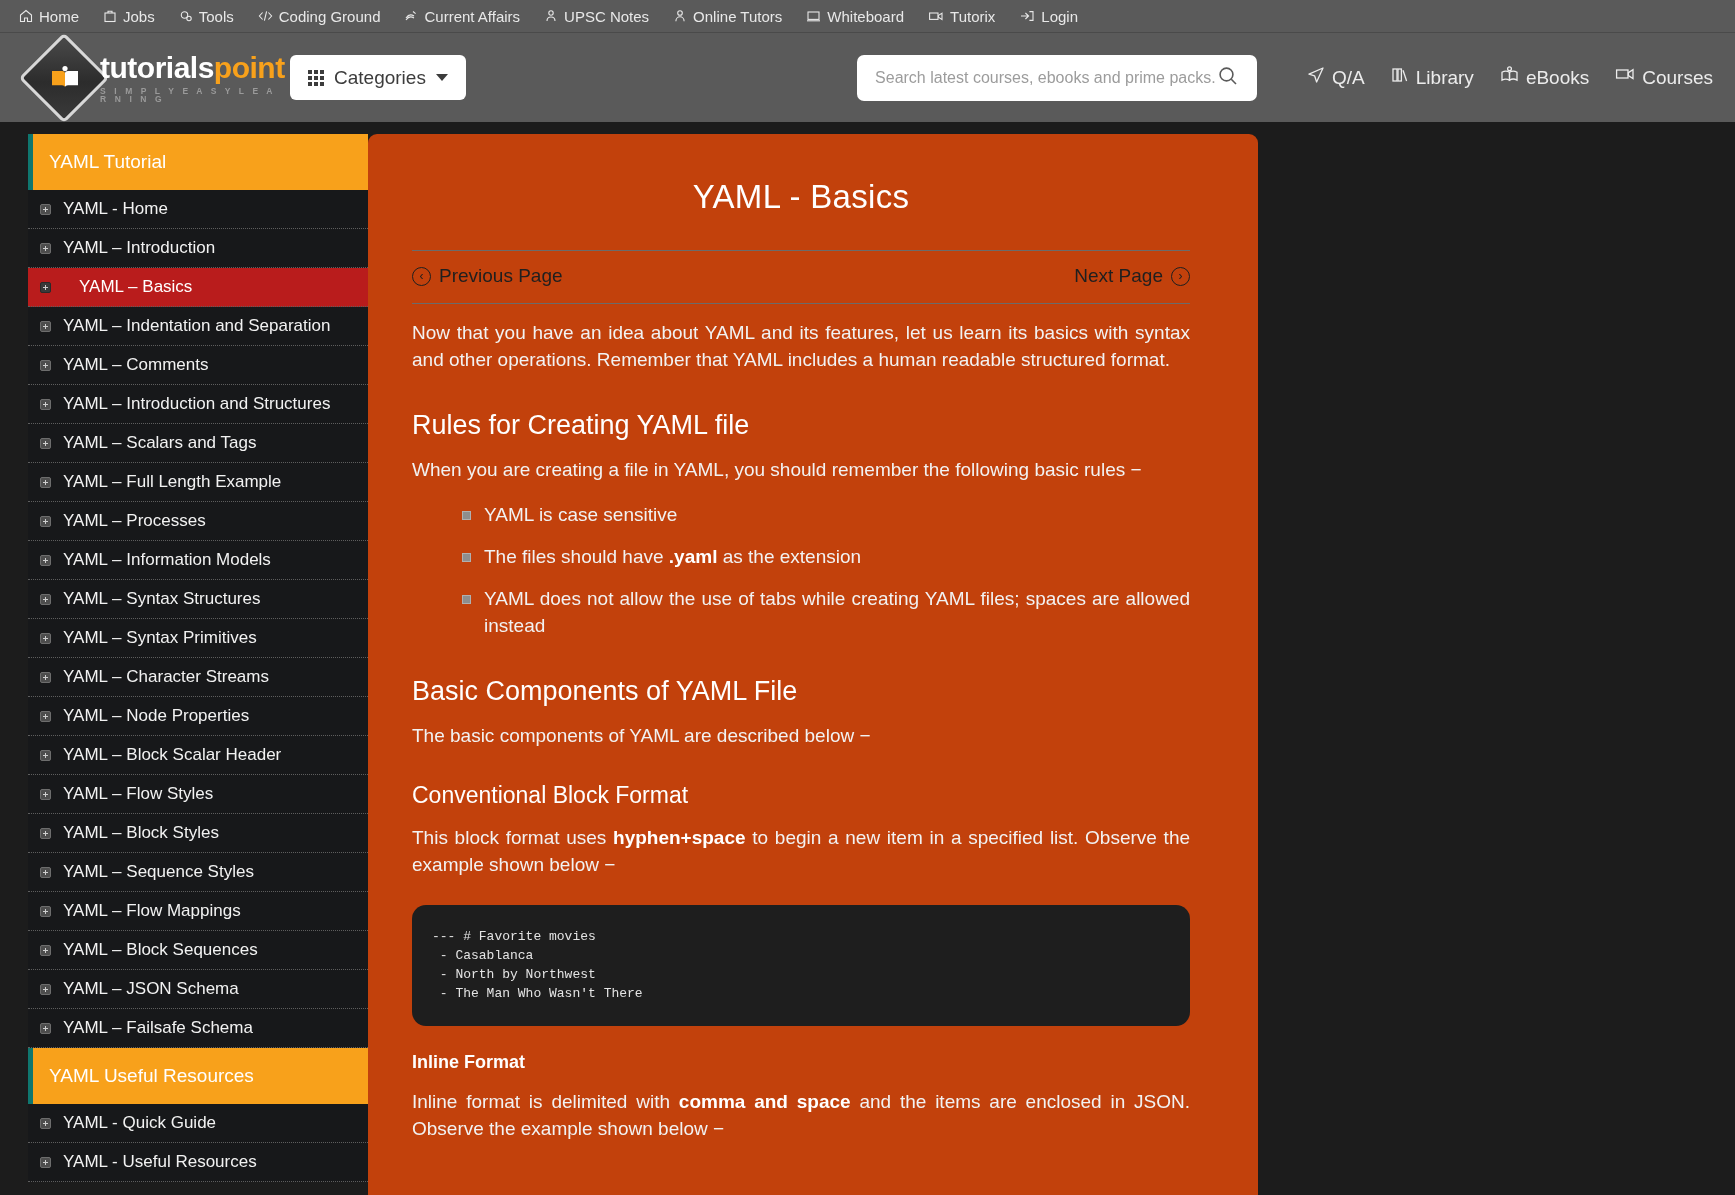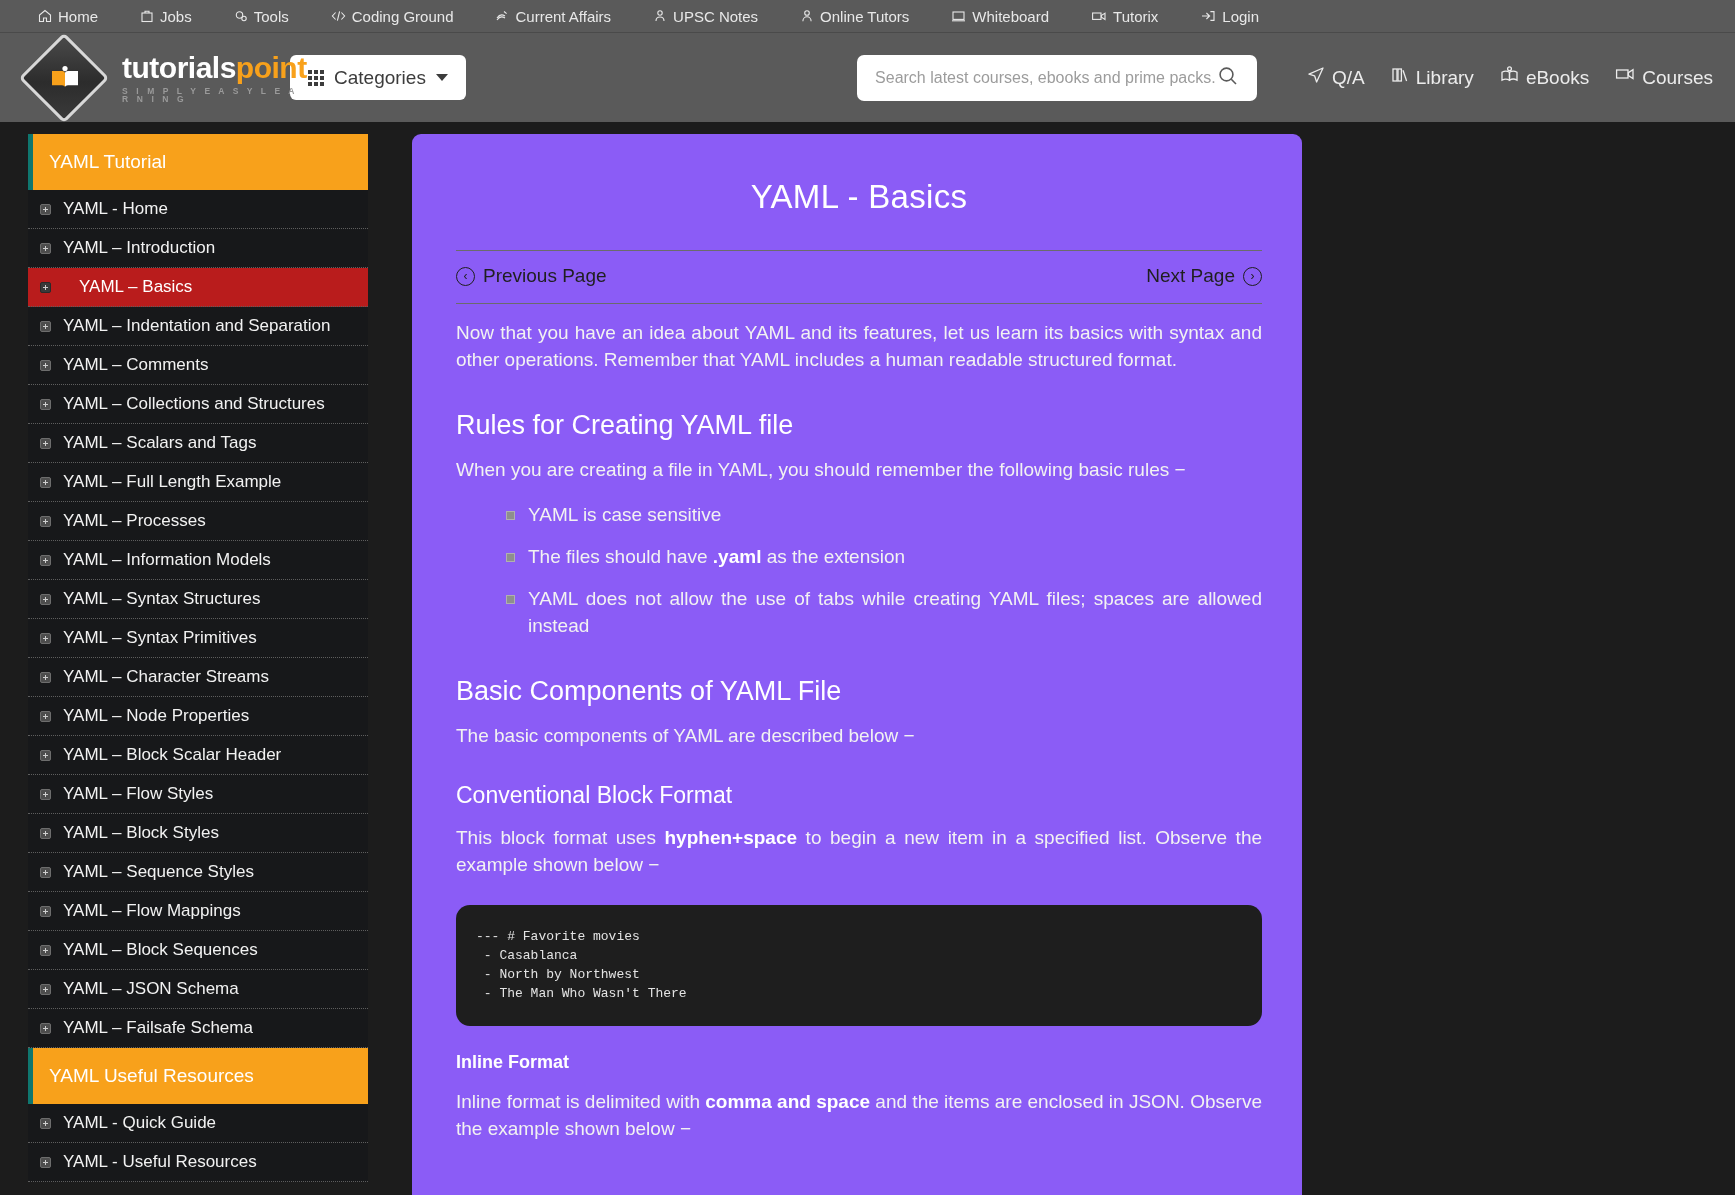--- a/index.html
+++ b/index.html
@@ -11,22 +11,22 @@
     font-family: "Liberation Sans", sans-serif;
     overflow: hidden;
   }
 
   
   .topbar {
     height: 33px;
     background: #5a5a5a;
     display: flex;
     align-items: center;
-    gap: 42px;
-    padding: 0 38px;
+    gap: 24px;
+    padding: 0 19px;
     border-bottom: 1px solid #4a4a4a;
   }
   .topbar-item {
     display: flex;
     align-items: center;
     gap: 6px;
     color: #e8e8e8;
     font-size: 15px;
     white-space: nowrap;
     cursor: pointer;
@@ -68,21 +68,21 @@
     position: absolute;
     left: 24px;
     top: 50%;
     transform: translateY(-50%);
     width: 30px;
     height: 24px;
     z-index: 2;
   }
   .logo-text {
     position: absolute;
-    left: 96px;
+    left: 74px;
     top: 50%;
     transform: translateY(-50%);
     line-height: 1;
   }
   .logo-main {
     font-size: 30px;
     font-weight: bold;
     letter-spacing: -0.5px;
   }
   .logo-tut { color: #ffffff; }
@@ -219,24 +219,23 @@
     background: #cfcfcf;
   }
   .bullet::before { left: 2px; top: 4px; width: 5px; height: 1px; }
   .bullet::after  { left: 4px; top: 2px; width: 1px; height: 5px; }
   .side-item.active .bullet { background: #3a3a3a; border-color: #2a2a2a; }
 
   
   .content {
     flex: 0 0 890px;
     width: 890px;
-    margin-left: 44px;
-    background: #8b5cf6;
+    background: #c2410c;
     border-radius: 9px 9px 0 0;
-    padding: 30px 40px 20px 44px;
+    padding: 30px 68px 20px 44px;
     color: #f0f0f0;
     height: 100%;
     overflow: hidden;
   }
   .page-title {
     text-align: center;
     font-size: 33px;
     font-weight: normal;
     color: #ffffff;
     padding: 14px 0 34px 0;
@@ -529,21 +528,21 @@
         <div class="side-item">
           <span class="bullet"></span>
           <span class="side-label">YAML – Indentation and Separation</span>
         </div>
         <div class="side-item">
           <span class="bullet"></span>
           <span class="side-label">YAML – Comments</span>
         </div>
         <div class="side-item">
           <span class="bullet"></span>
-          <span class="side-label">YAML – Collections and Structures</span>
+          <span class="side-label">YAML – Introduction and Structures</span>
         </div>
         <div class="side-item">
           <span class="bullet"></span>
           <span class="side-label">YAML – Scalars and Tags</span>
         </div>
         <div class="side-item">
           <span class="bullet"></span>
           <span class="side-label">YAML – Full Length Example</span>
         </div>
         <div class="side-item">

